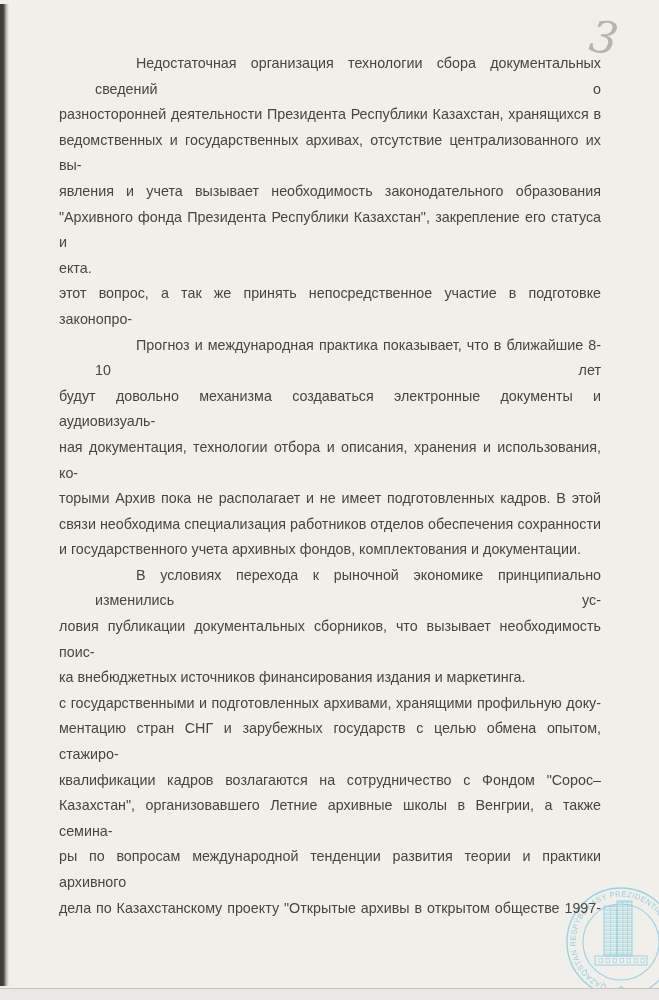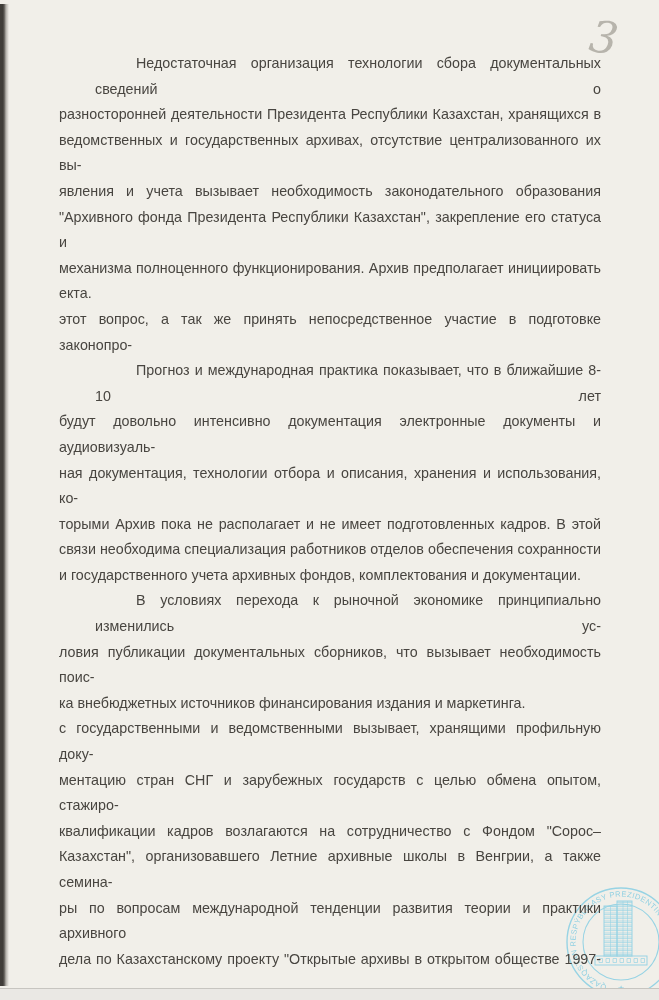--- a/index.html
+++ b/index.html
@@ -66,42 +66,41 @@
 </svg>
 
 <div class="text-col">
 
   <div>
     <div class="ln jl ind">Недостаточная организация технологии сбора документальных сведений о</div>
     <div class="ln jl">разносторонней деятельности Президента Республики Казахстан, хранящихся в</div>
     <div class="ln jl">ведомственных и государственных архивах, отсутствие централизованного их вы-</div>
     <div class="ln jl">явления и учета вызывает необходимость законодательного образования</div>
     <div class="ln jl">"Архивного фонда Президента Республики Казахстан", закрепление его статуса и</div>
-    <div class="ln jl">механизма полноценного функционирования. Архив предполагает инициировать</div>
     <div class="ln">екта.</div>
     <div class="ln jl">этот вопрос, а так же принять непосредственное участие в подготовке законопро-</div>
   </div>
 
   <div>
     <div class="ln jl ind">Прогноз и международная практика показывает, что в ближайшие 8-10 лет</div>
-    <div class="ln jl">будут довольно интенсивно документация электронные документы и аудиовизуаль-</div>
+    <div class="ln jl">будут довольно механизма создаваться электронные документы и аудиовизуаль-</div>
     <div class="ln jl">ная документация, технологии отбора и описания, хранения и использования, ко-</div>
     <div class="ln jl">торыми Архив пока не располагает и не имеет подготовленных кадров. В этой</div>
     <div class="ln jl">связи необходима специализация работников отделов обеспечения сохранности</div>
     <div class="ln">и государственного учета архивных фондов, комплектования и документации.</div>
   </div>
 
   <div>
     <div class="ln jl ind">В условиях перехода к рыночной экономике принципиально изменились ус-</div>
     <div class="ln jl">ловия публикации документальных сборников, что вызывает необходимость поис-</div>
     <div class="ln">ка внебюджетных источников финансирования издания и маркетинга.</div>
   </div>
 
   <div>
-    <div class="ln jl">с государственными и ведомственными вызывает, хранящими профильную доку-</div>
+    <div class="ln jl">с государственными и подготовленных архивами, хранящими профильную доку-</div>
     <div class="ln jl">ментацию стран СНГ и зарубежных государств с целью обмена опытом, стажиро-</div>
     <div class="ln jl">квалификации кадров возлагаются на сотрудничество с Фондом "Сорос–</div>
     <div class="ln jl">Казахстан", организовавшего Летние архивные школы в Венгрии, а также семина-</div>
     <div class="ln jl">ры по вопросам международной тенденции развития теории и практики архивного</div>
     <div class="ln jl">дела по Казахстанскому проекту "Открытые архивы в открытом обществе 1997-</div>
 
   </div>
 
 </div>
 

